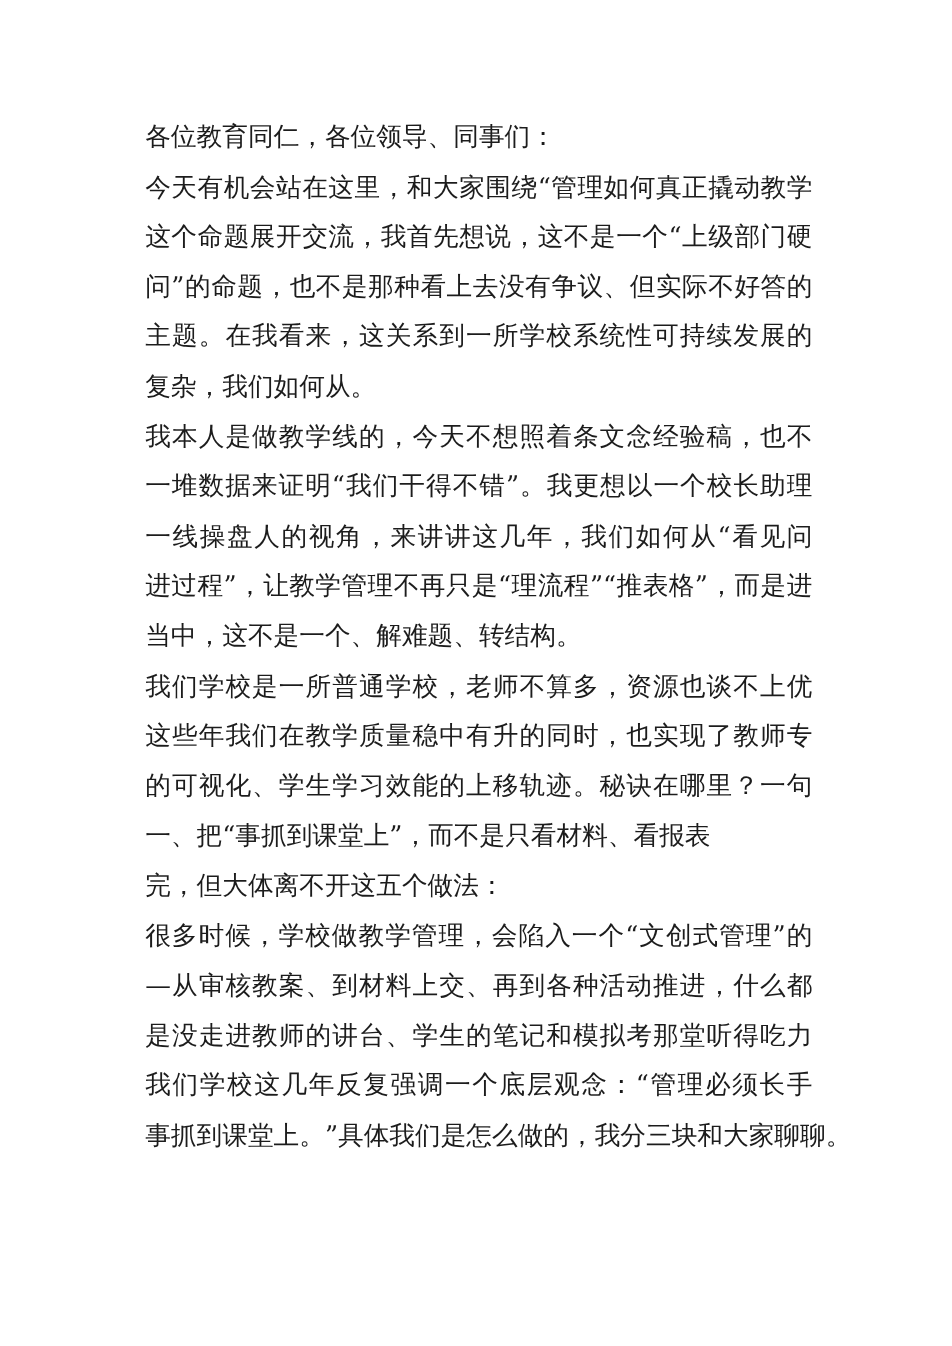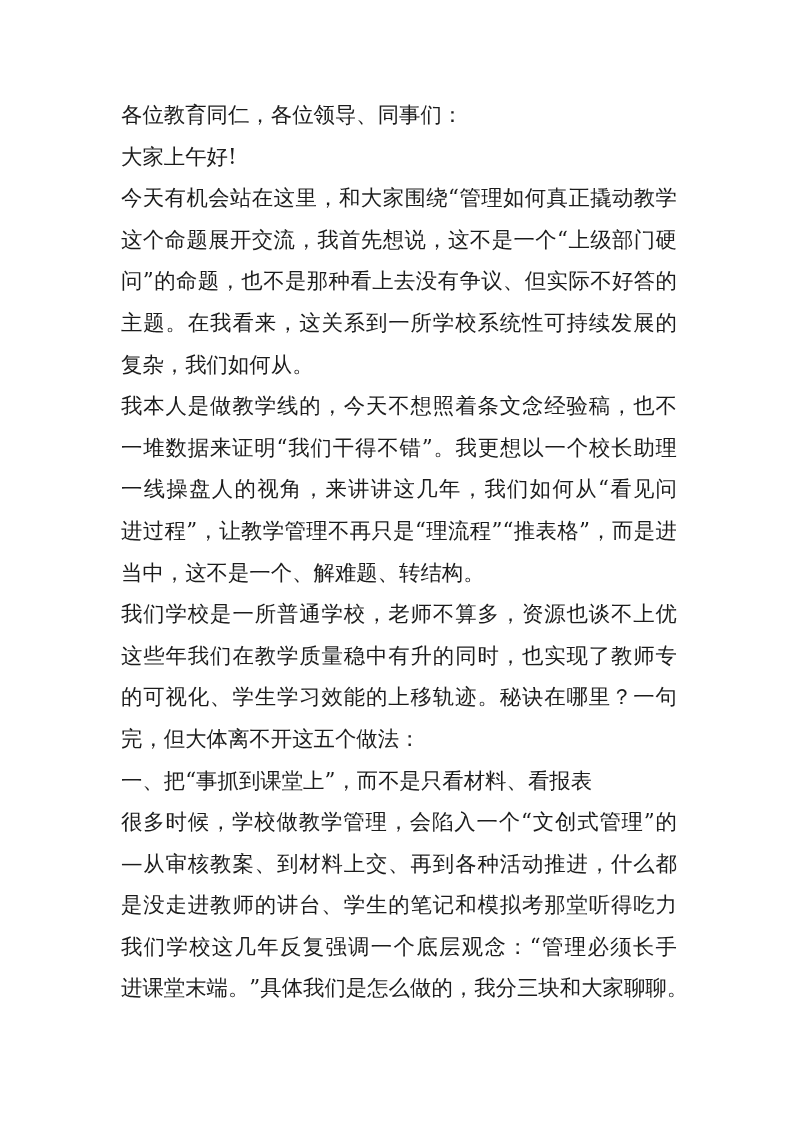--- a/index.html
+++ b/index.html
@@ -44,35 +44,34 @@
     word-break: break-all;
     overflow: hidden;
   }
 </style>
 </head>
 <body>
 
 <div class="page">
   <div class="doc-body">
       <div class="line">各位教育同仁，各位领导、同事们：</div>
-      <div class="line">大家上午好!</div>
       <div class="line full">今天有机会站在这里，和大家围绕“管理如何真正撬动教学质量”</div>
       <div class="line full">这个命题展开交流，我首先想说，这不是一个“上级部门硬性考</div>
       <div class="line full">问”的命题，也不是那种看上去没有争议、但实际不好答的会议</div>
       <div class="line full">主题。在我看来，这关系到一所学校系统性可持续发展的根，既</div>
       <div class="line">复杂，我们如何从。</div>
       <div class="line full">我本人是做教学线的，今天不想照着条文念经验稿，也不想翻出</div>
       <div class="line full">一堆数据来证明“我们干得不错”。我更想以一个校长助理+教务</div>
       <div class="line full">一线操盘人的视角，来讲讲这几年，我们如何从“看见问题”到“扎</div>
       <div class="line full">进过程”，让教学管理不再只是“理流程”“推表格”，而是进入课堂</div>
       <div class="line">当中，这不是一个、解难题、转结构。</div>
       <div class="line full">我们学校是一所普通学校，老师不算多，资源也谈不上优越。但</div>
       <div class="line full">这些年我们在教学质量稳中有升的同时，也实现了教师专业发展</div>
       <div class="line full">的可视化、学生学习效能的上移轨迹。秘诀在哪里？一句话说不</div>
+      <div class="line">一、把“事抓到课堂上”，而不是只看材料、看报表</div>
       <div class="line">完，但大体离不开这五个做法：</div>
-      <div class="line">一、把“事抓到课堂上”，而不是只看材料、看报表</div>
       <div class="line full">很多时候，学校做教学管理，会陷入一个“文创式管理”的误区—</div>
       <div class="line full">—从审核教案、到材料上交、再到各种活动推进，什么都齐，就</div>
       <div class="line full">是没走进教师的讲台、学生的笔记和模拟考那堂听得吃力的课。</div>
       <div class="line full">我们学校这几年反复强调一个底层观念：“管理必须长手臂，伸</div>
-      <div class="line">进课堂末端。”具体我们是怎么做的，我分三块和大家聊聊。</div>
+      <div class="line">事抓到课堂上。”具体我们是怎么做的，我分三块和大家聊聊。</div>
     </div>
 </div>
 
 </body></html>

